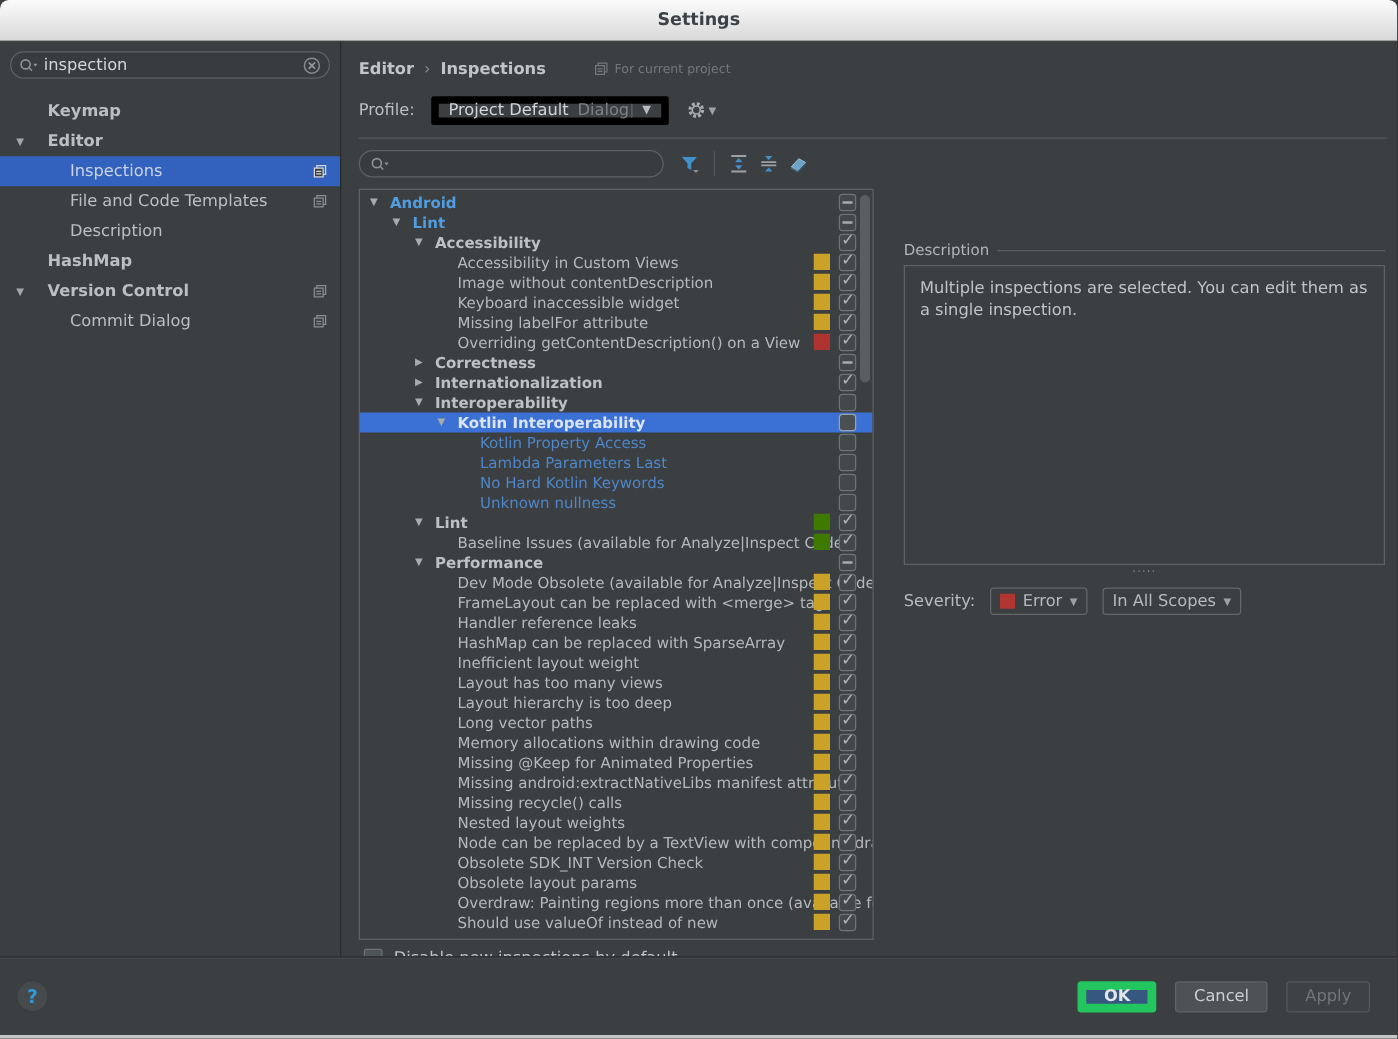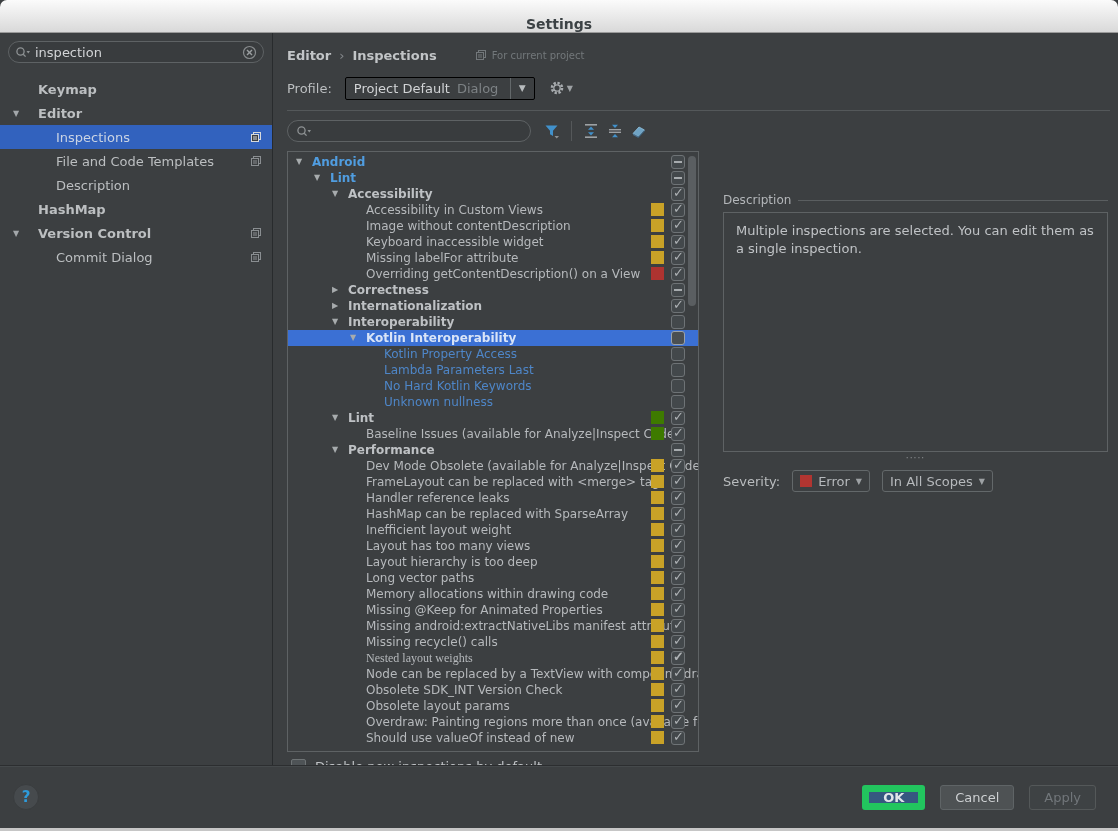--- a/index.html
+++ b/index.html
@@ -2,21 +2,21 @@
 <html><head>
 <meta charset="utf-8">
 <style>
   * { box-sizing: border-box; margin: 0; padding: 0; }
   html,body { width:1118px; height:831px; background:#262626; font-family:"DejaVu Sans","Liberation Sans",sans-serif; overflow:hidden; }
   .app { width:1118px; height:831px; display:flex; flex-direction:column; background:#3C3F41; }
 
   
   .titlebar { height:33px; flex:0 0 33px; background:linear-gradient(#FBFBFB,#D9D9D9);
     border-bottom:1px solid #9A9A9A; border-radius:7px 7px 0 0;
-    display:flex; align-items:flex-end; justify-content:center; }
+    display:flex; align-items:center; justify-content:center; }
   .titlebar .title { font-size:14px; font-weight:bold; color:#3C4245; }
 
   
   .mid { flex:1; display:flex; min-height:0; }
 
   
   .sidebar { width:273px; flex:0 0 273px; border-right:1px solid #282B2D; padding-top:8px; }
   .side-search { margin:0 8px 14px 8px; height:22px; border:1px solid #5E6264; border-radius:11px;
     background:#393C3E; display:flex; align-items:center; padding:0 6px; }
   .side-search input { flex:1; background:transparent; border:none; outline:none; color:#D2D4D6; font-size:13px; font-family:inherit; padding:0 4px; }
@@ -29,21 +29,21 @@
   .side-row.child .side-label { margin-left:56px; }
   .side-ic { position:absolute; right:10px; display:flex; }
 
   
   .main { flex:1; display:flex; flex-direction:column; padding:12px 8px 0 14px; min-width:0; }
   .crumbs { display:flex; align-items:center; font-size:13px; height:20px; }
   .crumb { font-weight:bold; color:#C2C5C7; }
   .crumb-sep { color:#85898C; margin:0 8px; font-size:13px; }
   .context { display:flex; align-items:center; margin-left:38px; color:#73787B; font-size:10px; gap:5px; }
   .profile-row { display:flex; align-items:center; margin-top:11px; height:24px; font-size:13px; color:#BCBFC1; }
-  .combo { margin-left:13px; width:190px; height:23px; border:1px solid #000000; border-radius:2px;
+  .combo { margin-left:13px; width:190px; height:23px; border:6px solid #000000; border-radius:2px;
     display:flex; align-items:center; background:#3C3F41; }
   .combo .cval { color:#D2D4D6; font-size:13px; padding-left:8px; white-space:nowrap; }
   .combo .cscope { color:#7D8285; font-size:13px; margin-left:7px; }
   .combo .carrow { margin-left:auto; width:24px; align-self:stretch; border-left:1px solid #63686A;
     display:flex; align-items:center; justify-content:center; color:#B8BCBE; font-size:9px; }
   .gear-wrap { margin-left:14px; display:flex; align-items:center; gap:2px; color:#9DA1A4; }
   .hdr-divider { height:1px; background:#54585A; margin-top:10px; }
 
   .search-row { display:flex; align-items:center; height:40px; flex:0 0 40px; }
   .tree-search { width:244px; height:22px; border:1px solid #5E6264; border-radius:11px; background:#393C3E;
@@ -449,21 +449,21 @@
                   <span class="tlabel lbl-item">Missing android:extractNativeLibs manifest attribute</span>
                   <span class="sev" style="background: rgb(201, 162, 39);"></span>
                   <span class="cb check"></span>
                 </div>
                 <div class="trow" style="padding-left: 62px;">
                   <span class="tarrow"></span>
                   <span class="tlabel lbl-item">Missing recycle() calls</span>
                   <span class="sev" style="background: rgb(201, 162, 39);"></span>
                   <span class="cb check"></span>
                 </div>
-                <div class="trow" style="padding-left: 62px; font-family: Liberation Serif, serif;">
+                <div class="trow" style="padding-left: 62px;">
                   <span class="tarrow"></span>
                   <span class="tlabel lbl-item">Nested layout weights</span>
                   <span class="sev" style="background: rgb(201, 162, 39);"></span>
                   <span class="cb check"></span>
                 </div>
                 <div class="trow" style="padding-left: 62px;">
                   <span class="tarrow"></span>
                   <span class="tlabel lbl-item">Node can be replaced by a TextView with compound drawables</span>
                   <span class="sev" style="background: rgb(201, 162, 39);"></span>
                   <span class="cb check"></span>

